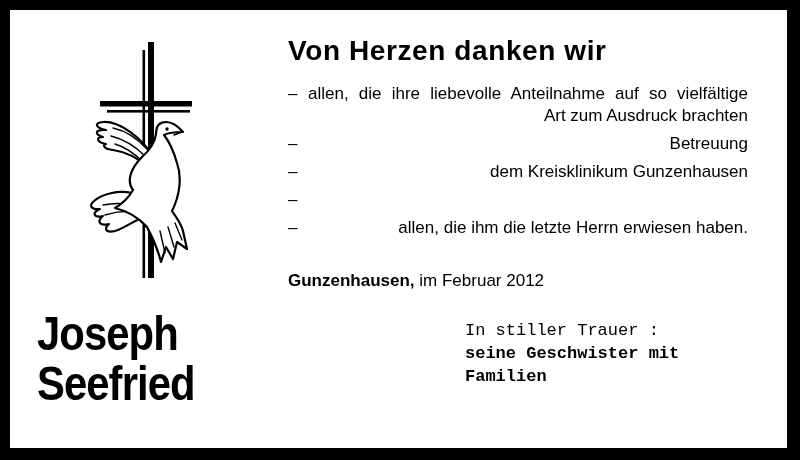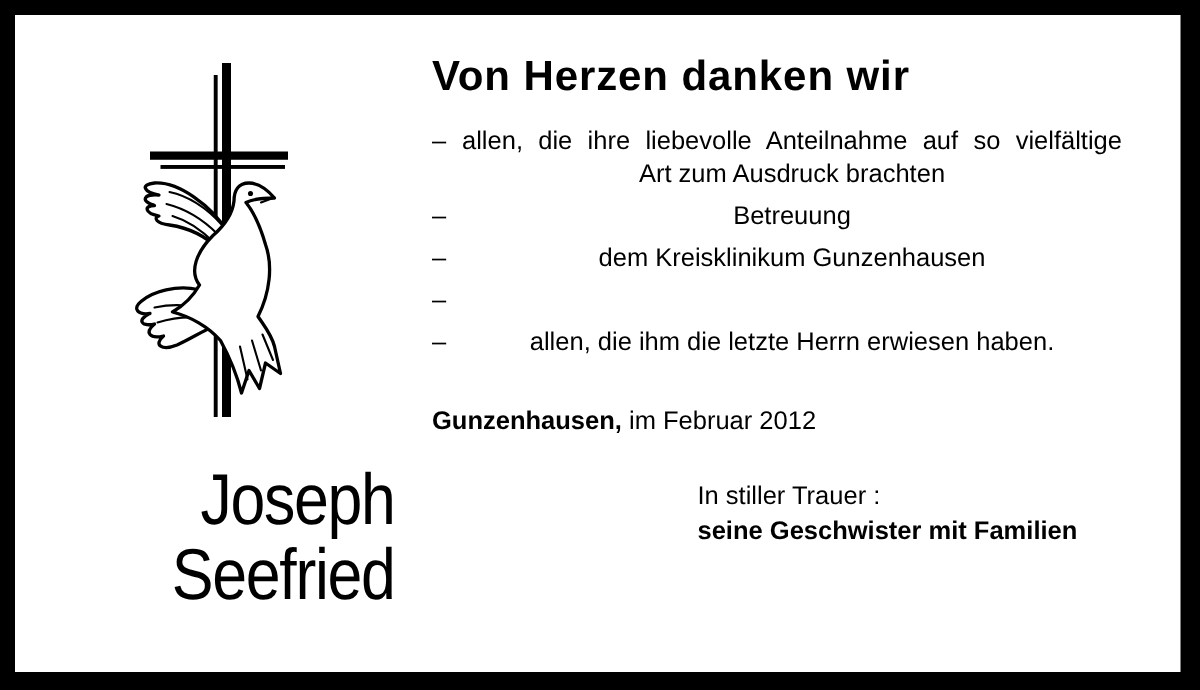--- a/index.html
+++ b/index.html
@@ -17,44 +17,44 @@
     left:10px;top:10px;right:13px;bottom:12px;
     background:#fff;
   }
   
   .emblem{
     position:absolute;left:45px;top:25px;width:200px;height:245px;
   }
   
   .name{
     position:absolute;left:10px;top:299px;width:260px;
-    text-align:right;
-    font-weight:normal;
+    text-align:left;
+    font-weight:bold;
     font-size:48px;line-height:50px;
     letter-spacing:-1px;
   }
   .name-inner{transform:scaleX(0.87);transform-origin:50% 0;}
   
   .content{
     position:absolute;left:278px;top:28px;width:460px;
     font-size:17px;line-height:22px;
   }
   h1.heading{
     margin:0;font-size:28px;line-height:26px;font-weight:bold;letter-spacing:0.6px;
   }
   .items{margin-top:19px;}
   .item{display:flex;}
   .item + .item{margin-top:6px;}
   .dash{width:20px;flex:0 0 20px;}
   .itext{flex:1;min-width:0;}
   .jline{text-align:justify;text-align-last:justify;}
-  .lline{text-align:center;}
+  .lline{text-align:right;}
   .dateline{margin:31px 0 0 0;}
   .b{font-weight:bold;}
-  .mourn{margin:27px 0 16px 177px;line-height:23px;}
+  .mourn{margin:27px 0 16px 177px;line-height:23px;font-family:Liberation Mono, monospace;}
 </style>
 </head>
 <body>
 
 <div class="card">
 
   <svg class="emblem" viewBox="0 0 200 245" aria-hidden="true">
 
     <g>
       <rect x="87.5" y="15" width="2.6" height="228" fill="#000"></rect>

